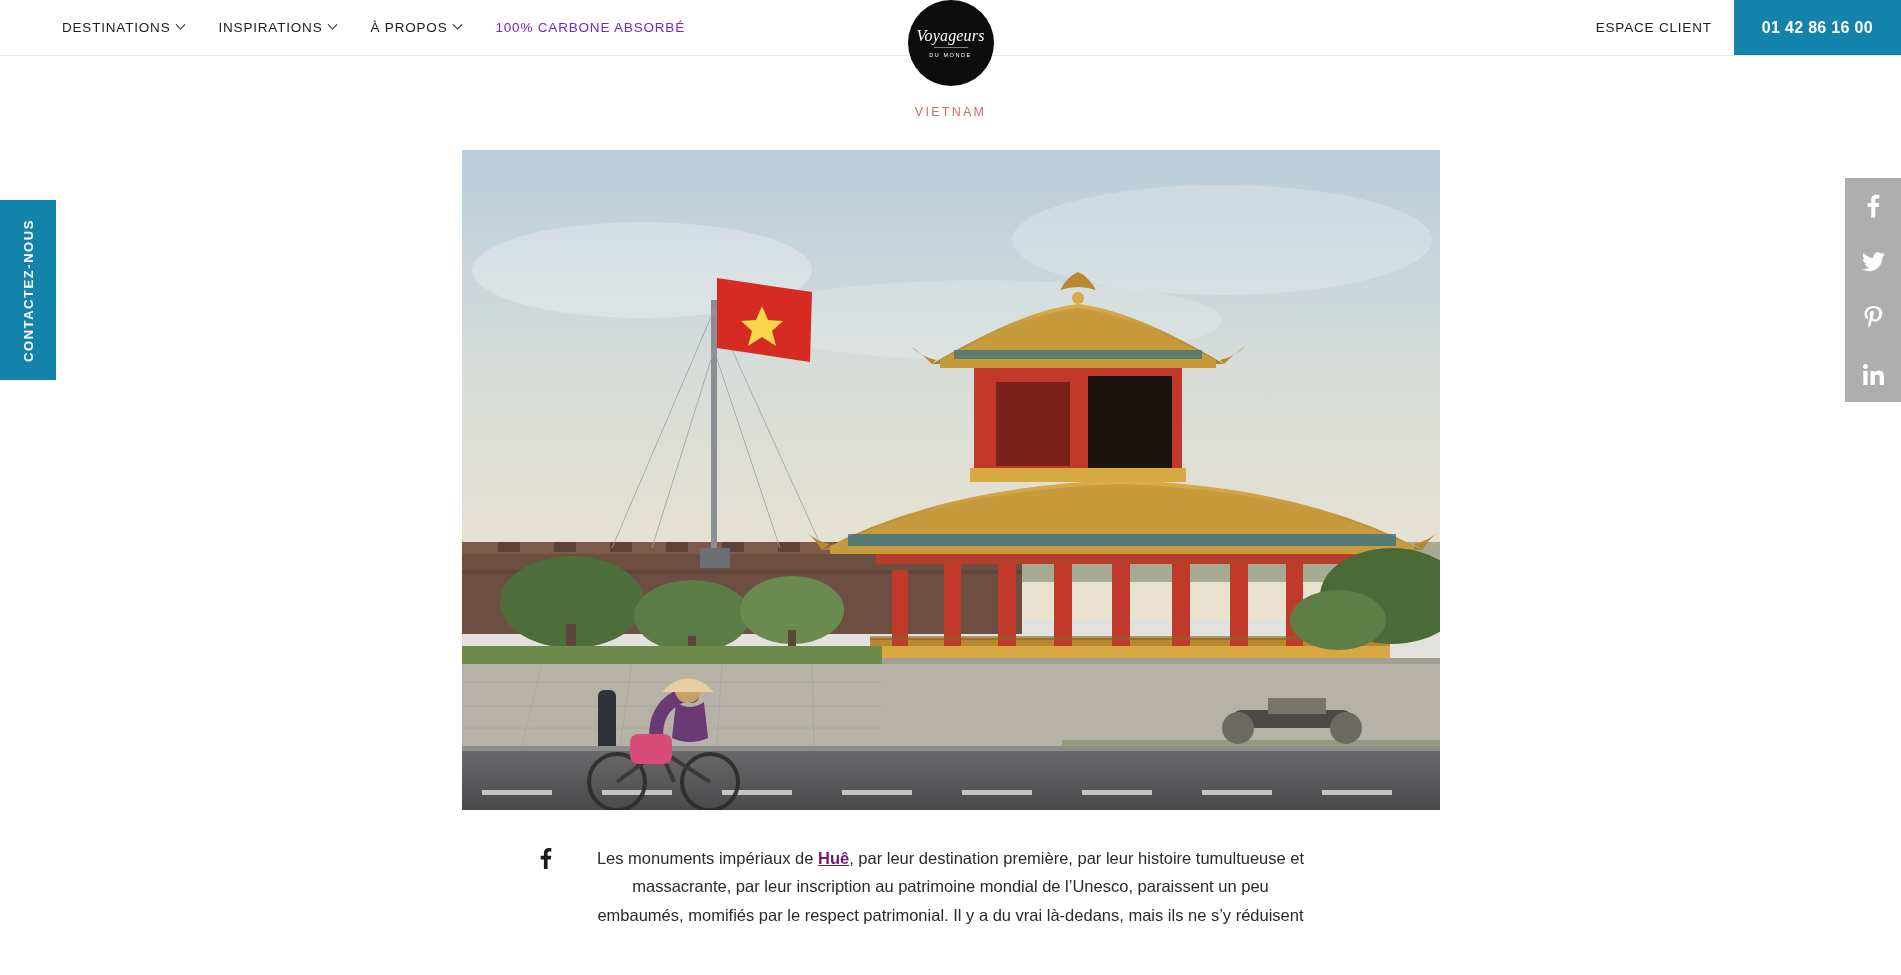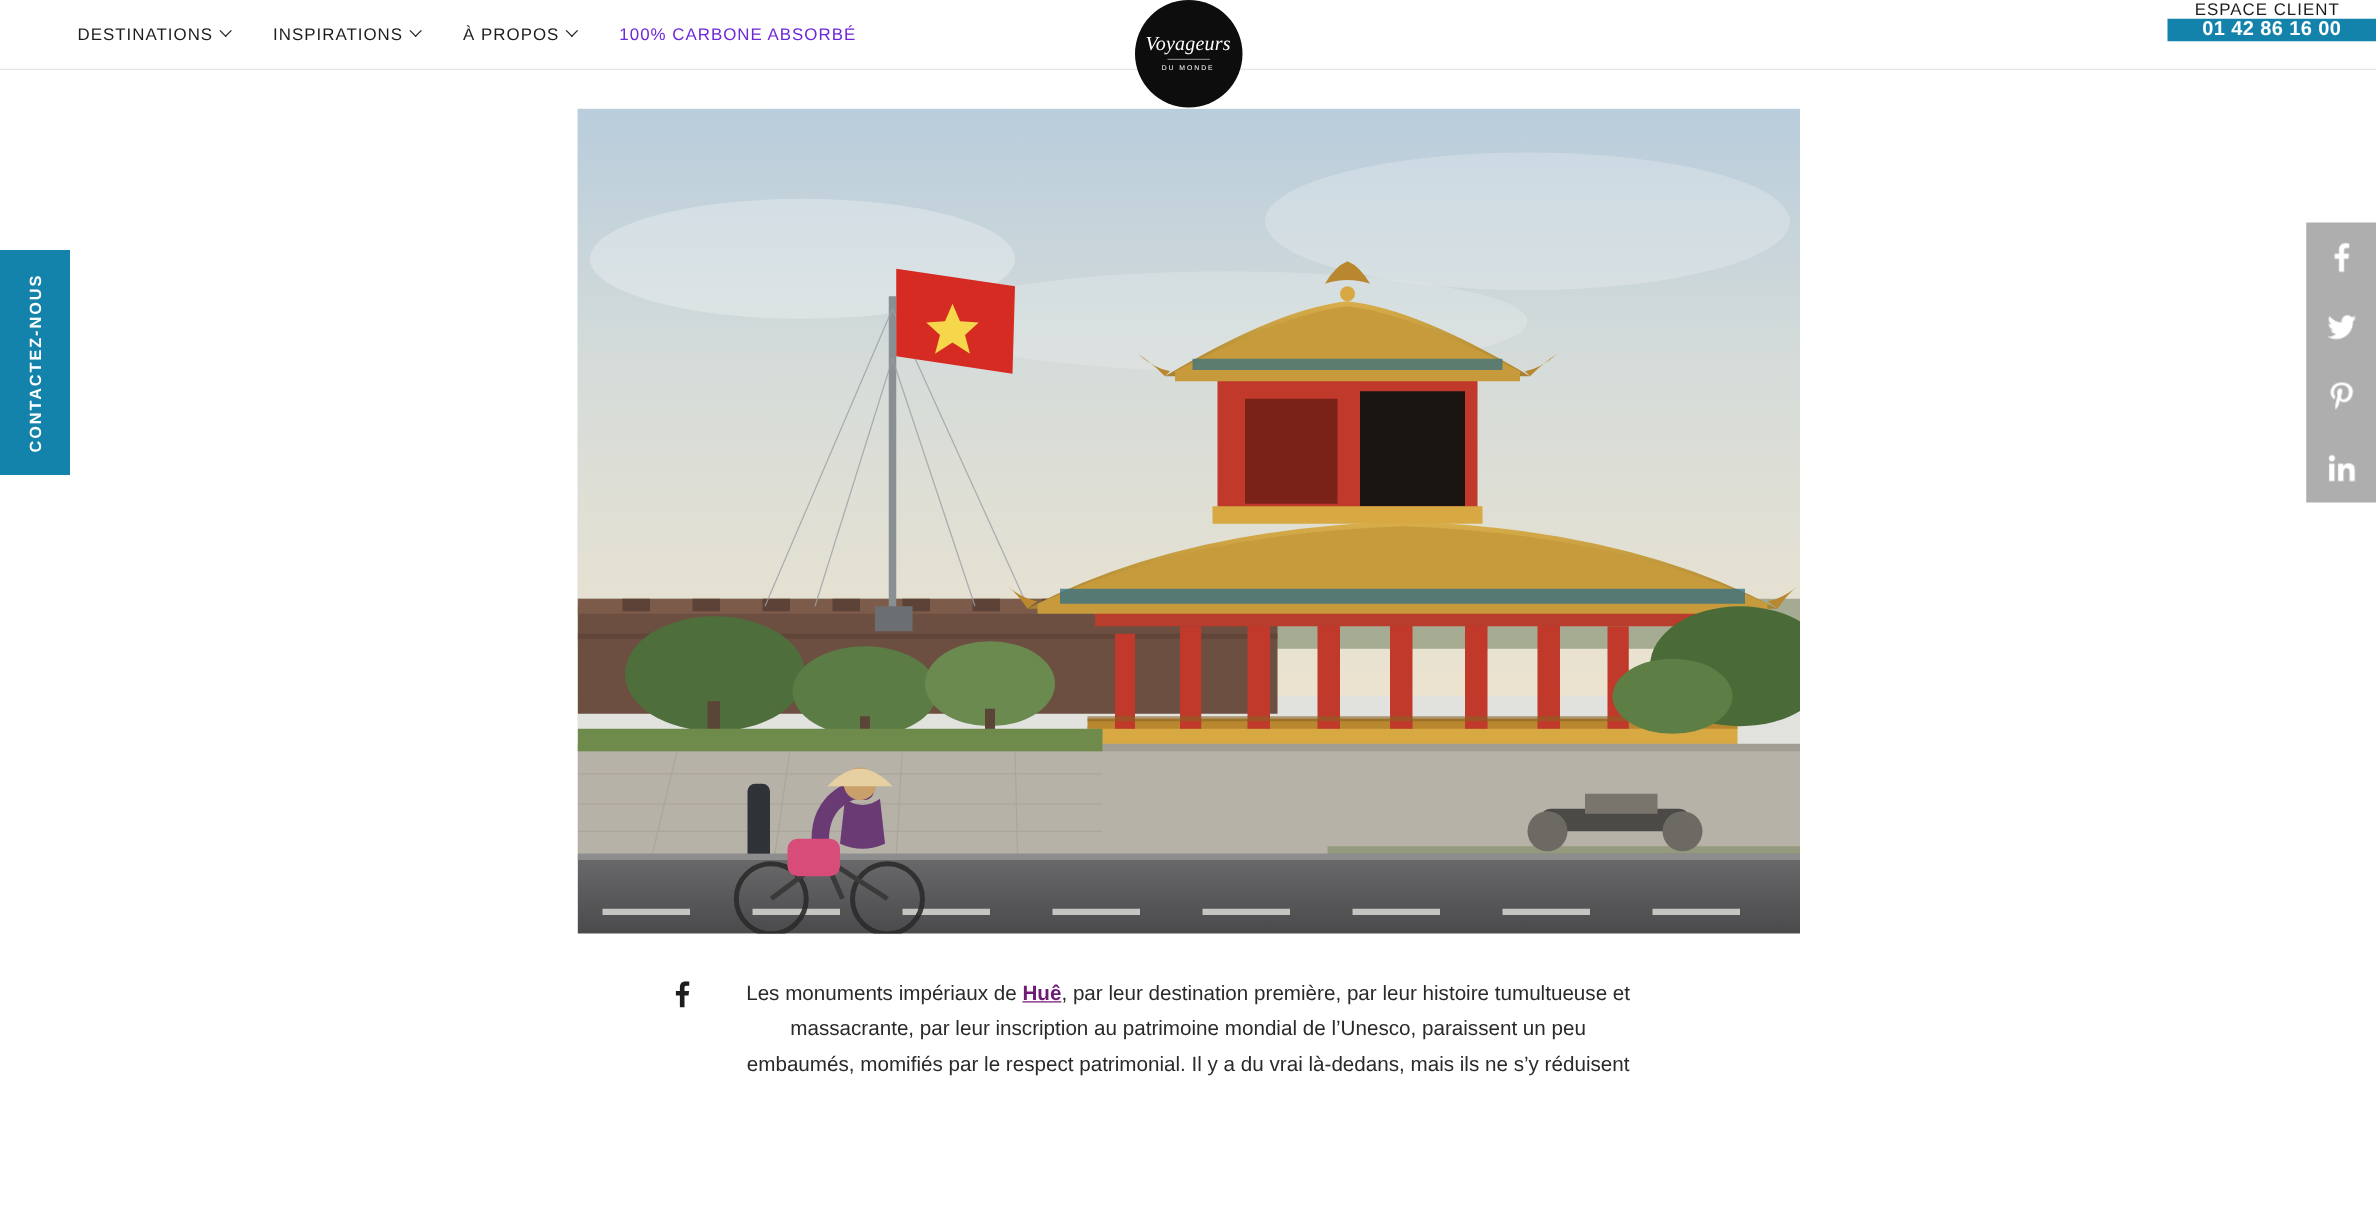--- a/index.html
+++ b/index.html
@@ -46,21 +46,20 @@
     border-right: 1.4px solid #1d1d1b;
     border-bottom: 1.4px solid #1d1d1b;
     transform: rotate(45deg) translate(-2px,-2px);
   }
 
   .nav-right {
     margin-left: auto;
     display: flex;
     align-items: stretch;
     height: 100%;
-    flex-direction: column;
   }
   .nav-right .link {
     display: flex;
     align-items: center;
     font-size: 13.5px;
     letter-spacing: 0.06em;
     text-transform: uppercase;
     color: #1d1d1b;
     padding: 0 22px;
     cursor: pointer;
@@ -267,20 +266,21 @@
   </div>
 
   <div class="nav-right">
     <div class="link">ESPACE CLIENT</div>
     <div class="phone-btn">01 42 86 16 00</div>
   </div>
 </div>
 
 <div class="page">
 
+  <div class="kicker">VIETNAM</div>
 
   <div class="hero-wrap">
     <div class="hero">
       <svg width="978" height="660" viewBox="0 0 978 660" xmlns="http://www.w3.org/2000/svg" aria-hidden="true">
         <defs>
           <linearGradient id="sky" x1="0" y1="0" x2="0" y2="1">
             <stop offset="0%" stop-color="#b9cddc"></stop>
             <stop offset="45%" stop-color="#d6dcd9"></stop>
             <stop offset="100%" stop-color="#ece3cf"></stop>
           </linearGradient>

